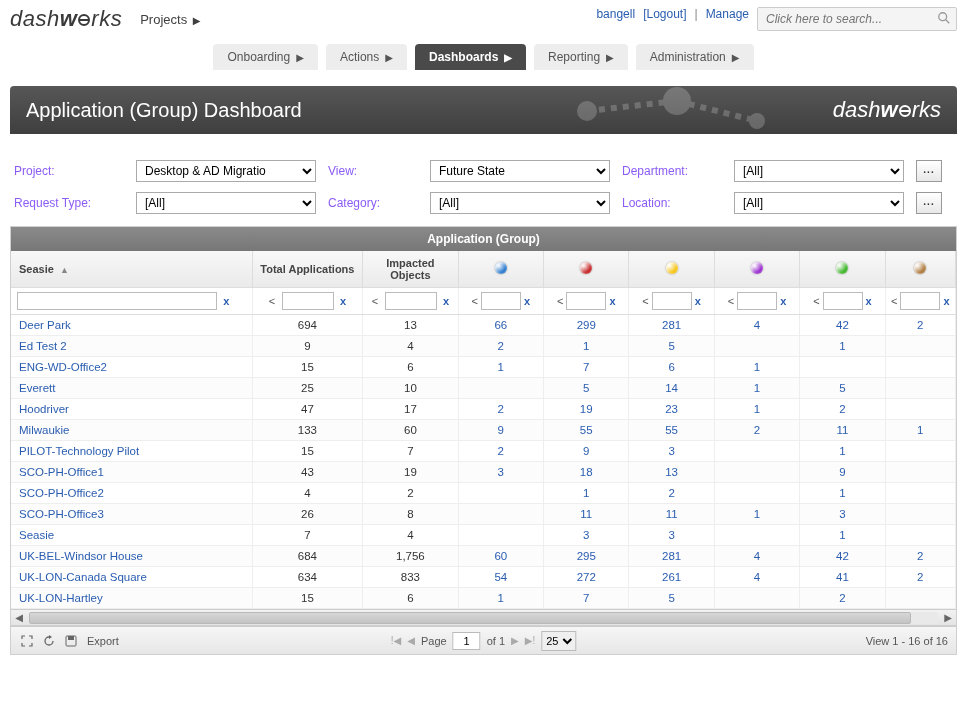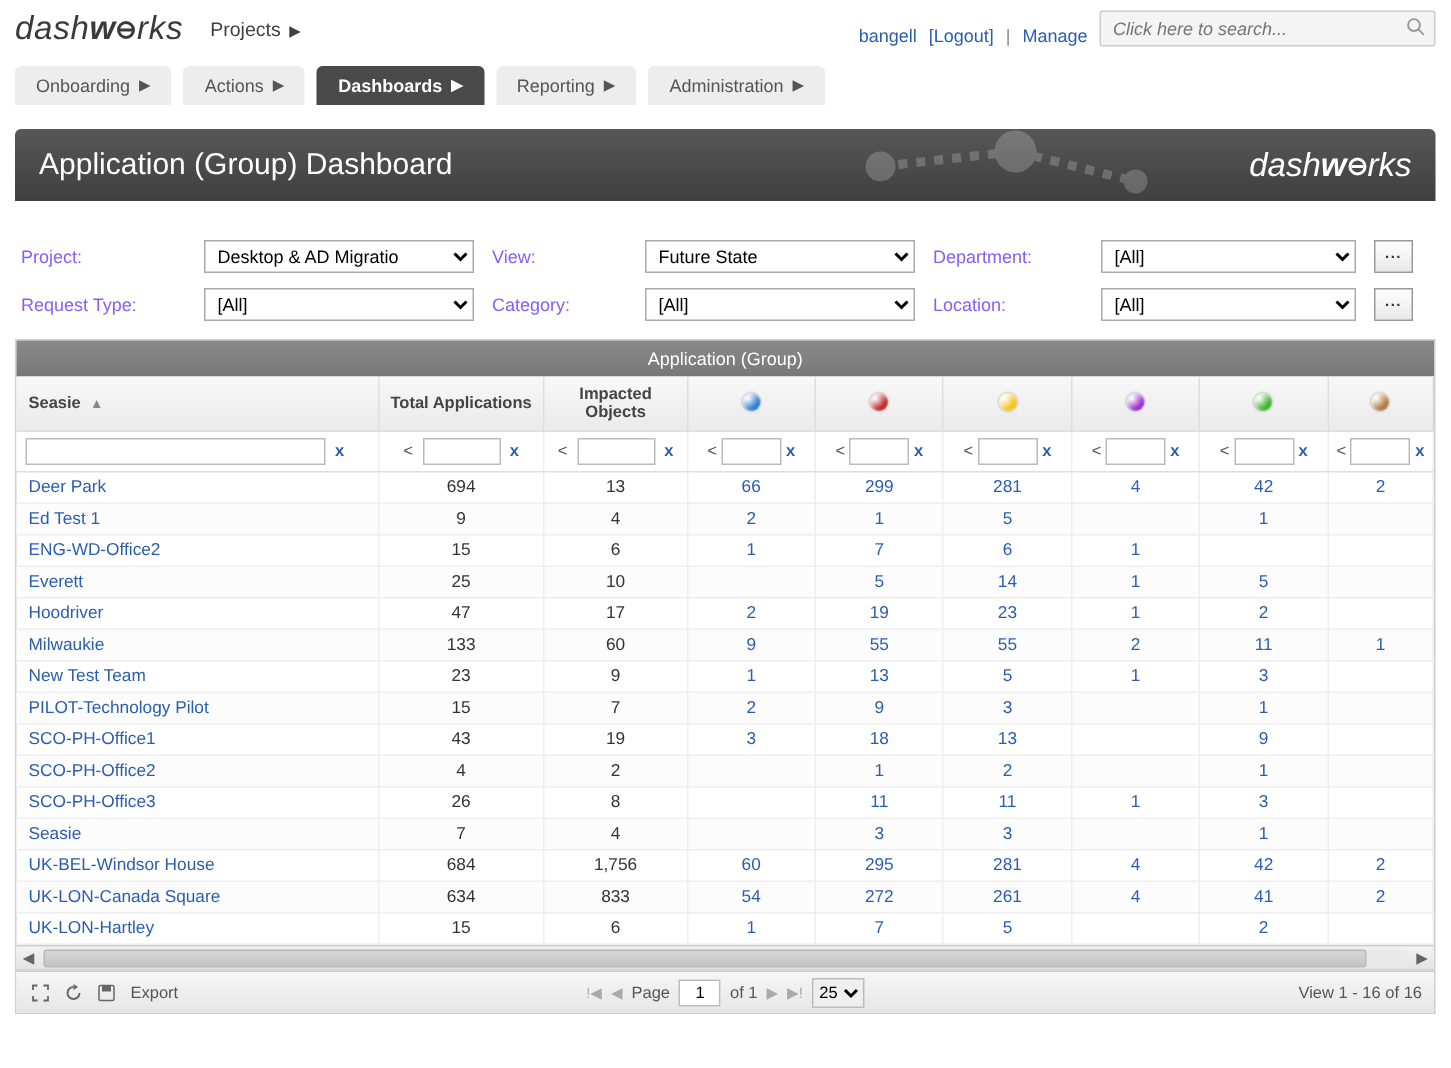--- a/index.html
+++ b/index.html
@@ -29,51 +29,52 @@
   .projects-link {
     color: #404040;
     margin-left: 18px;
     font-size: 13px;
     cursor: pointer;
   }
   .projects-link .caret { font-size: 10px; margin-left: 2px; }
   .top-right {
     margin-left: auto;
     display: flex;
-    align-items: flex-end;
+    align-items: flex-start;
     gap: 8px;
   }
   .top-right a { color: #2a5db0; text-decoration: none; cursor: pointer; }
   .top-right .sep { color: #888; }
   .searchbox {
     background: #f4f4f4;
     border: 1px solid #ccc;
     border-radius: 2px;
     height: 24px;
-    width: 224px;
+    width: 200px;
     padding: 0 24px 0 8px;
     font-style: italic;
     color: #888;
     font-size: 12px;
     position: relative;
   }
   .searchwrap { position: relative; }
   .searchwrap .magnify {
     position: absolute;
     right: 6px;
     top: 4px;
     width: 14px; height: 14px;
     color: #999;
   }
 
   .tabbar {
     display: flex;
     gap: 8px;
     padding: 6px 10px 0 10px;
     align-items: flex-end;
+    justify-content: center;
   }
   .tab {
     background: #ededed;
     border-radius: 4px 4px 0 0;
     padding: 6px 14px;
     color: #555;
     cursor: pointer;
     display: flex;
     align-items: center;
     gap: 6px;
@@ -144,21 +145,21 @@
     font-weight: bold;
     letter-spacing: 1px;
     font-size: 10px;
   }
 
   .grid-wrap { margin: 0 10px; border: 1px solid #cfcfcf; }
   .grid-title {
     background: linear-gradient(#8a8a8a,#777);
     color: #fff;
     text-align: center;
-    font-weight: normal;
+    font-weight: bold;
     padding: 5px 0;
     font-size: 12px;
   }
   table.grid {
     width: 100%;
     border-collapse: collapse;
     table-layout: fixed;
   }
   table.grid th {
     background: linear-gradient(#f8f8f8,#eaeaea);
@@ -421,21 +422,21 @@
           <td>694</td>
           <td>13</td>
           <td class="linkcell">66</td>
           <td class="linkcell">299</td>
           <td class="linkcell">281</td>
           <td class="linkcell">4</td>
           <td class="linkcell">42</td>
           <td class="linkcell">2</td>
         </tr>
         <tr>
-          <td>Ed Test 1</td>
+          <td>Ed Test 2</td>
           <td>9</td>
           <td>4</td>
           <td class="linkcell">2</td>
           <td class="linkcell">1</td>
           <td class="linkcell">5</td>
           <td></td>
           <td class="linkcell">1</td>
           <td></td>
         </tr>
         <tr>
@@ -474,31 +475,20 @@
         <tr>
           <td>Milwaukie</td>
           <td>133</td>
           <td>60</td>
           <td class="linkcell">9</td>
           <td class="linkcell">55</td>
           <td class="linkcell">55</td>
           <td class="linkcell">2</td>
           <td class="linkcell">11</td>
           <td class="linkcell">1</td>
-        </tr>
-        <tr>
-          <td>New Test Team</td>
-          <td>23</td>
-          <td>9</td>
-          <td class="linkcell">1</td>
-          <td class="linkcell">13</td>
-          <td class="linkcell">5</td>
-          <td class="linkcell">1</td>
-          <td class="linkcell">3</td>
-          <td></td>
         </tr>
         <tr>
           <td>PILOT-Technology Pilot</td>
           <td>15</td>
           <td>7</td>
           <td class="linkcell">2</td>
           <td class="linkcell">9</td>
           <td class="linkcell">3</td>
           <td></td>
           <td class="linkcell">1</td>

